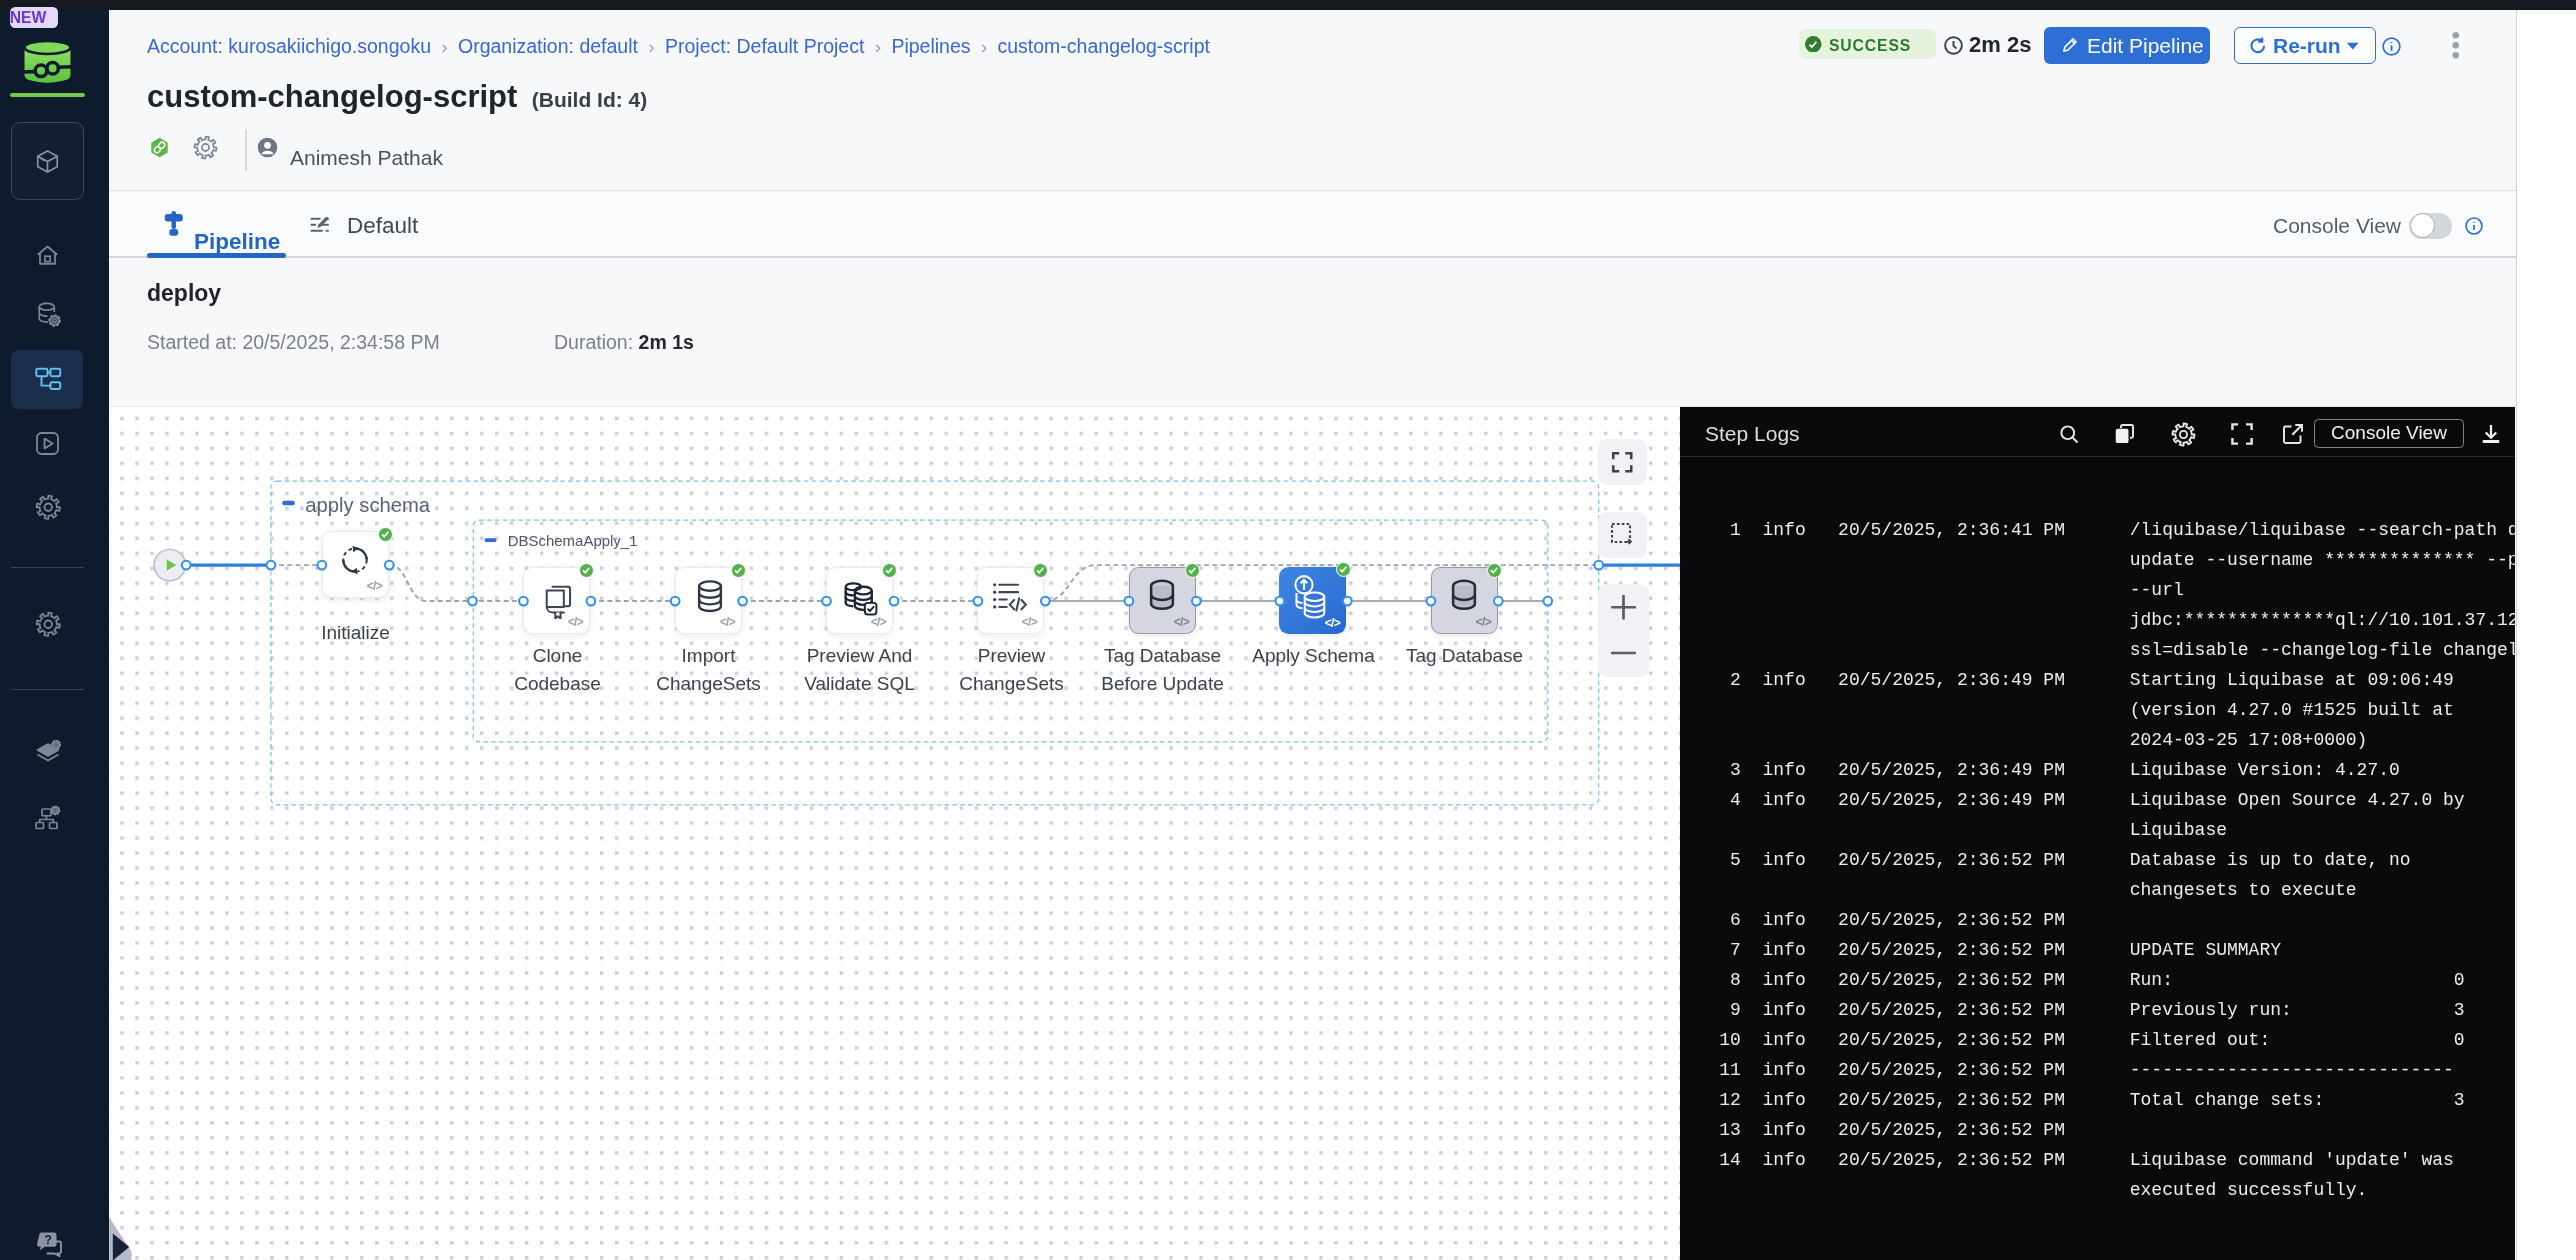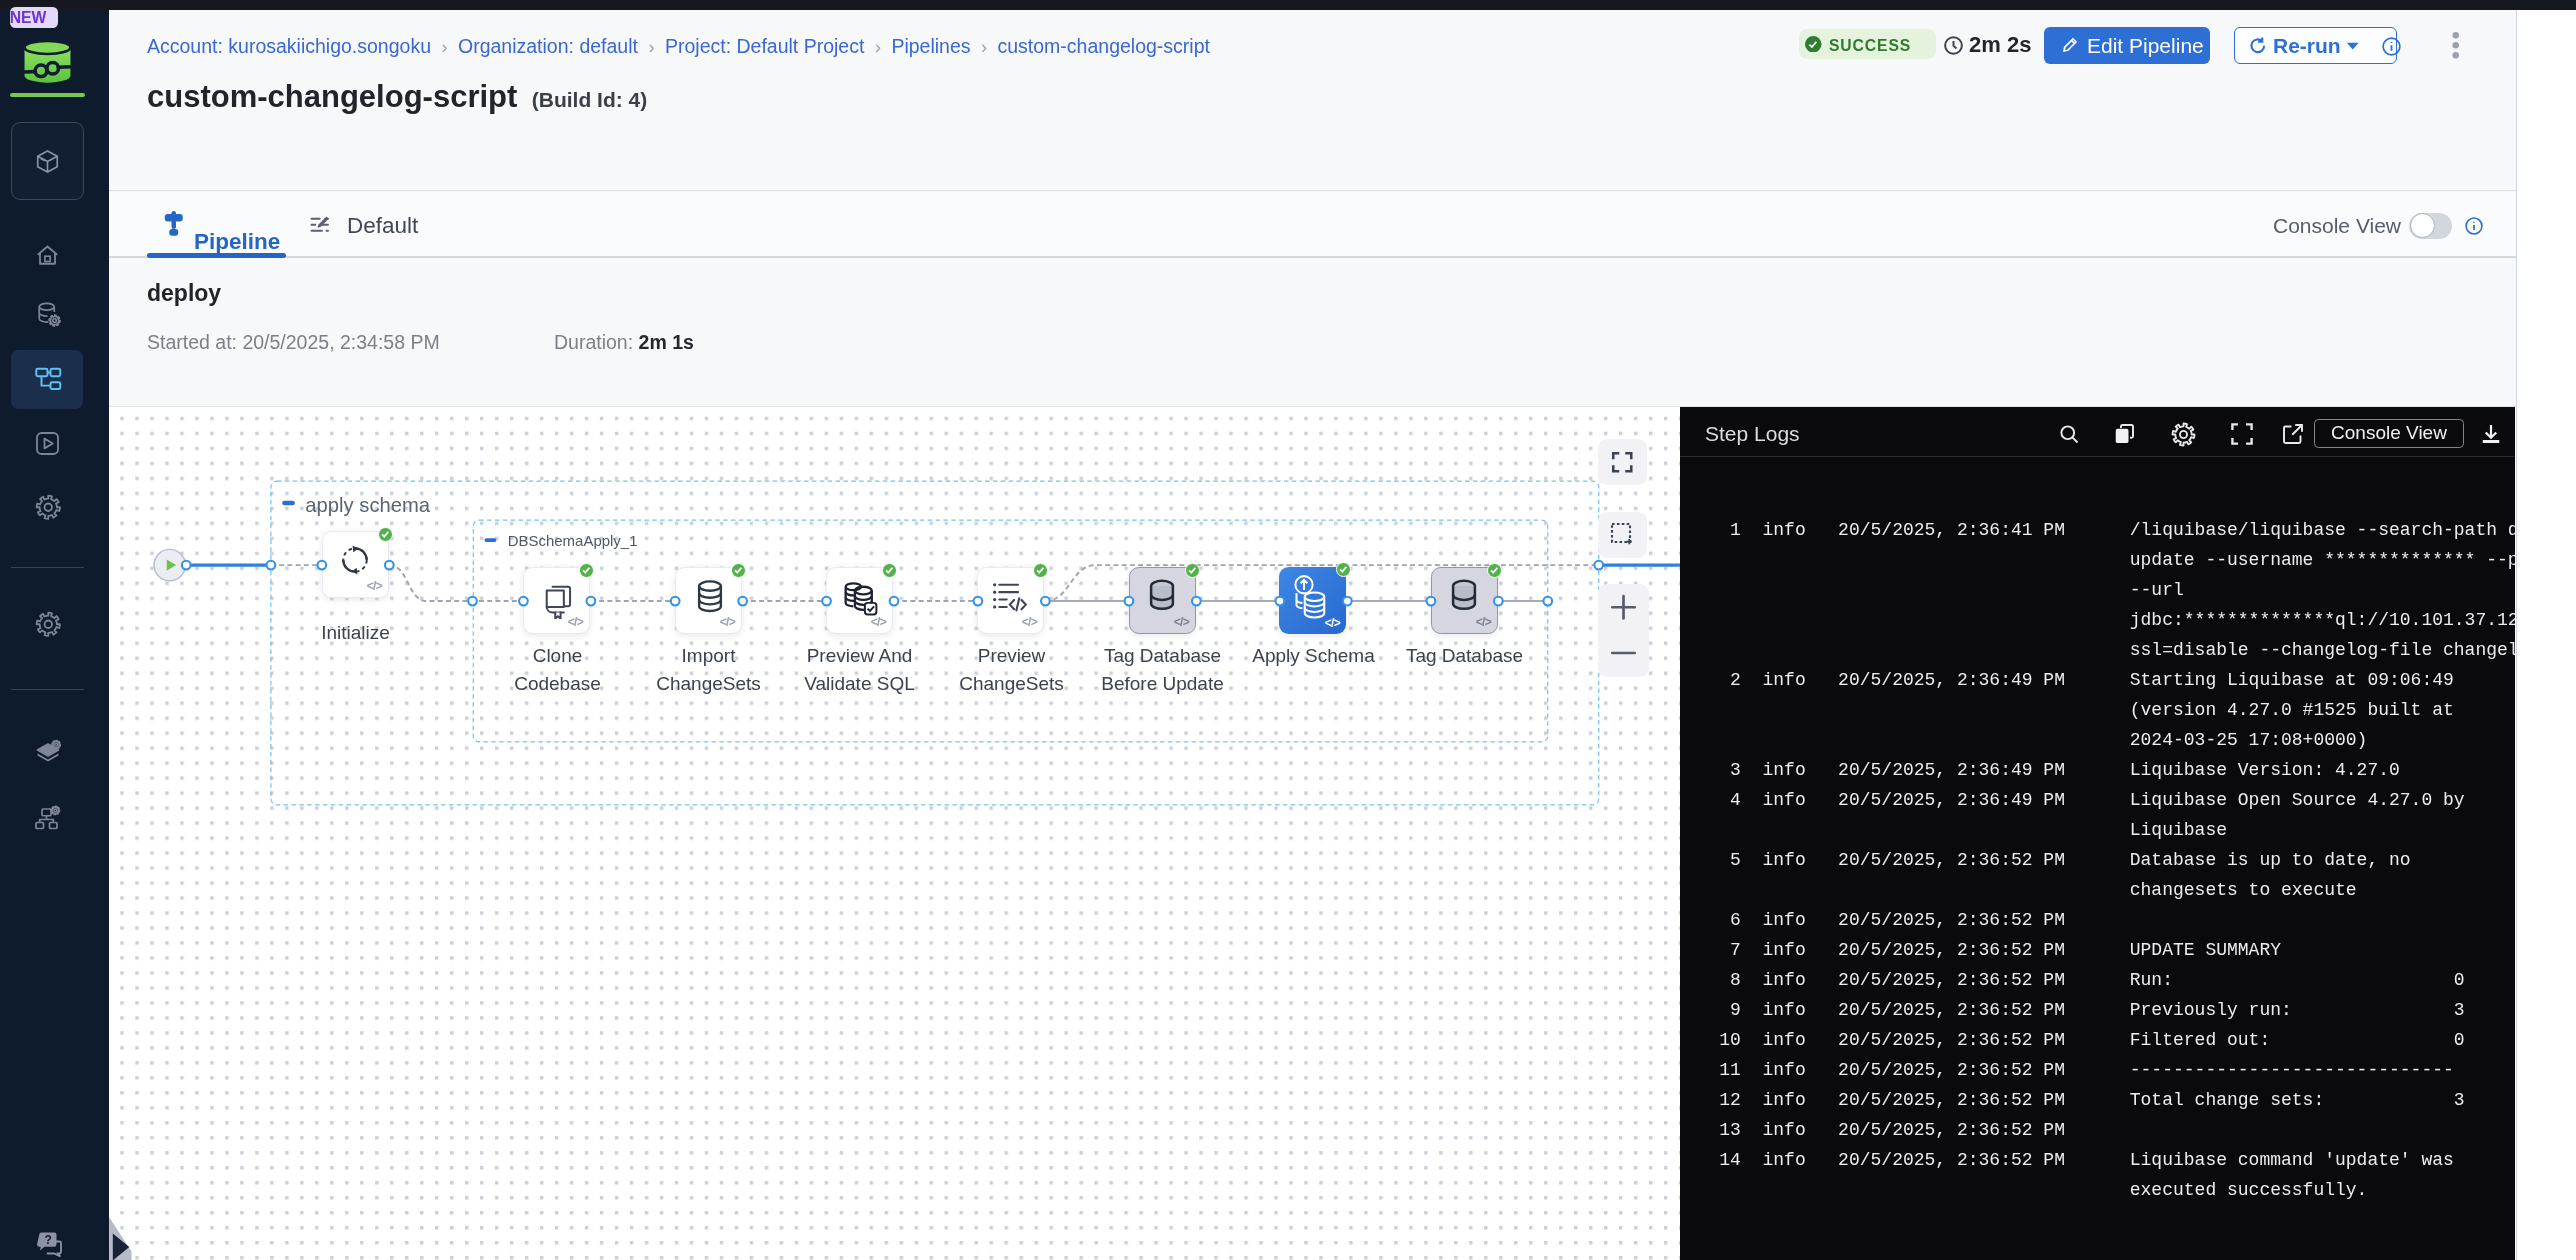--- a/index.html
+++ b/index.html
@@ -36,40 +36,59 @@
         </g>
 </defs>
     </svg>
 <div id="topstrip"></div>
 <div id="whitestrip"></div>
 <div id="mainborder"></div>
 <div id="main">
   <div id="hdr">
     <div class="abs" style="left:38px;top:25px;font-size:19.5px"><span class="bc">Account: kurosakiichigo.songoku</span><span class="bcsep">›</span><span class="bc">Organization: default</span><span class="bcsep">›</span><span class="bc">Project: Default Project</span><span class="bcsep">›</span><span class="bc">Pipelines</span><span class="bcsep">›</span><span class="bc">custom-changelog-script</span></div>
     <div class="abs" style="left:38px;top:69px;font-size:31px;font-weight:bold;color:#20242b">custom-changelog-script <span style="font-size:21px;font-weight:bold;color:#3a4048">&nbsp;(Build Id: 4)</span></div>
+    <div class="abs" id="iconrow" style="left:0;top:0;width:524px;height:181px">
+      <svg class="abs" style="left:40px;top:127px" width="21" height="21" viewBox="0 0 28 28">
+            <path d="M14,1 L25,7.5 V20.5 L14,27 3,20.5 V7.5 Z" fill="#5cb648"></path>
+            <g transform="rotate(-45 14 14)" fill="none" stroke="#fff" stroke-width="2.1">
+              <rect x="5.5" y="10.5" width="9" height="7" rx="3.5"></rect>
+              <rect x="13.5" y="10.5" width="9" height="7" rx="3.5"></rect>
+            </g>
+          </svg>
+      <svg class="abs" style="left:83px;top:124px" width="27" height="27" viewBox="0 0 38 38">
+            <use href="#cog" stroke="#7c8595" stroke-width="2.4"></use>
+          </svg>
+      <div class="abs" style="left:136px;top:119px;width:1.5px;height:42px;background:#d8dade"></div>
+      <svg class="abs" style="left:148px;top:127px" width="21" height="21" viewBox="0 0 28 28">
+            <circle cx="14" cy="14" r="13" fill="#6f7683"></circle>
+            <circle cx="14" cy="11" r="4.5" fill="#fff"></circle>
+            <path d="M5.5,23 a9,7 0 0 1 17,0" fill="#fff"></path>
+          </svg>
+      <div class="abs" style="left:181px;top:136px;font-size:21px;color:#4a505c">Animesh Pathak</div>
+    </div>
     <div class="abs" id="hdrright" style="left:1648px;top:0;width:758px;height:181px">
       <div class="abs" style="left:42px;top:19.5px;width:137px;height:30px;border-radius:8.2px;background:#e5f3dd">
         <svg class="abs" style="left:6px;top:6.7px" width="16.5" height="16.5" viewBox="0 0 22 22">
               <circle cx="11" cy="11" r="11" fill="#2e7d31"></circle>
               <path d="M6,11.5 l3.2,3.2 6,-7" stroke="#fff" stroke-width="2.4" fill="none"></path>
             </svg>
         <div class="abs" style="left:30px;top:7.5px;font-size:15.7px;font-weight:bold;color:#2c7c2f;letter-spacing:0.9px">SUCCESS</div>
       </div>
       <svg class="abs" style="left:187px;top:26px" width="19" height="19" viewBox="0 0 25 25">
             <circle cx="12.5" cy="12.5" r="11" fill="none" stroke="#3f4450" stroke-width="2.6"></circle>
             <path d="M12.5,6.5 V13 l4,3.5" fill="none" stroke="#3f4450" stroke-width="2.6"></path>
           </svg>
       <div class="abs" style="left:212px;top:22.5px;font-size:22px;font-weight:bold;color:#22252b">2m 2s</div>
       <div class="abs" style="left:287px;top:17px;width:166px;height:37px;border-radius:6px;background:#2d6fd4">
         <svg class="abs" style="left:16.5px;top:9.7px" width="18" height="18" viewBox="0 0 24 24">
               <path d="M4,20 l1,-5 11,-11 4,4 -11,11 Z M14,6 l4,4" fill="none" stroke="#fff" stroke-width="2.2"></path>
             </svg>
         <div class="abs" style="left:43px;top:7.5px;font-size:21px;color:#fff">Edit Pipeline</div>
       </div>
-      <div class="abs" style="left:477px;top:17px;width:163px;height:37px;border-radius:6px;border:1.5px solid #2d6fd4;background:#fcfdff">
+      <div class="abs" style="left:477px;top:17px;width:142px;height:37px;border-radius:6px;border:1.5px solid #2d6fd4;background:#fcfdff">
         <svg class="abs" style="left:12.7px;top:8.2px" width="19.5" height="19.5" viewBox="0 0 26 26">
               <path d="M21.5,13 a8.5,8.5 0 1 1 -2.5,-6 M19,2 v5.5 h-5.5" fill="none" stroke="#2d6fd4" stroke-width="2.8"></path>
             </svg>
         <div class="abs" style="left:38px;top:6px;font-size:21px;font-weight:bold;color:#2d6fd4">Re-run</div>
         <svg class="abs" style="left:111px;top:14.2px" width="13.5" height="9" viewBox="0 0 18 12">
               <path d="M1,1 L9,10 17,1 Z" fill="#2d6fd4"></path>
             </svg>
       </div>
       <svg class="abs" style="left:625px;top:27px" width="19" height="19" viewBox="0 0 25 25">
             <circle cx="12.5" cy="12.5" r="11" fill="none" stroke="#2d6fd4" stroke-width="2.2"></circle>

